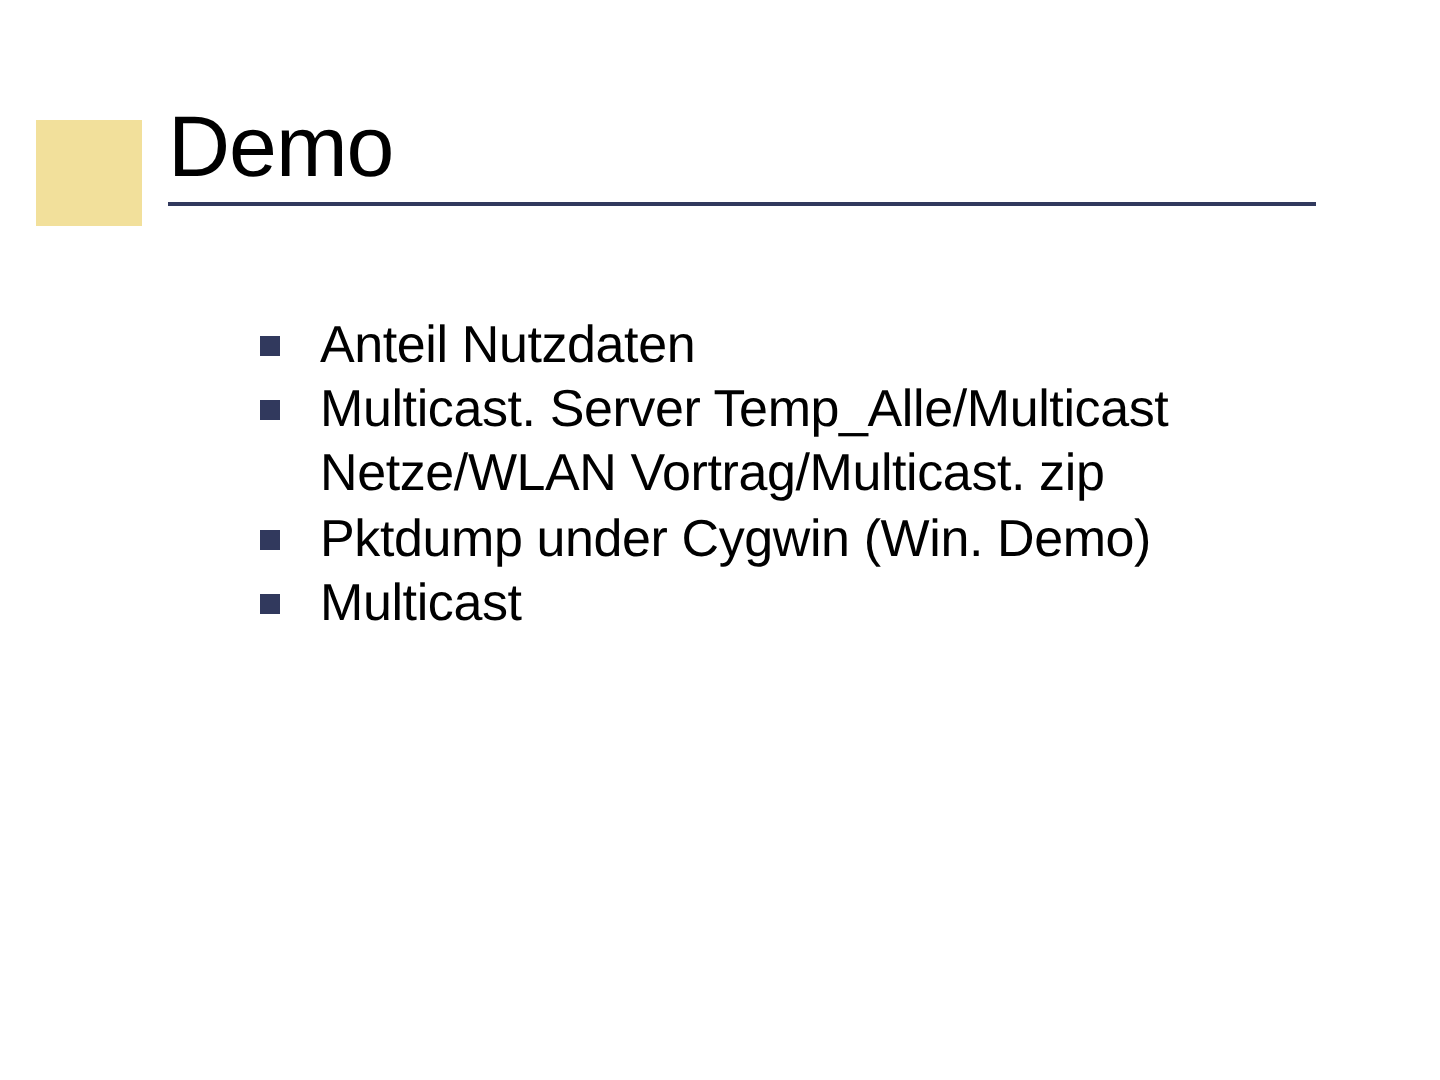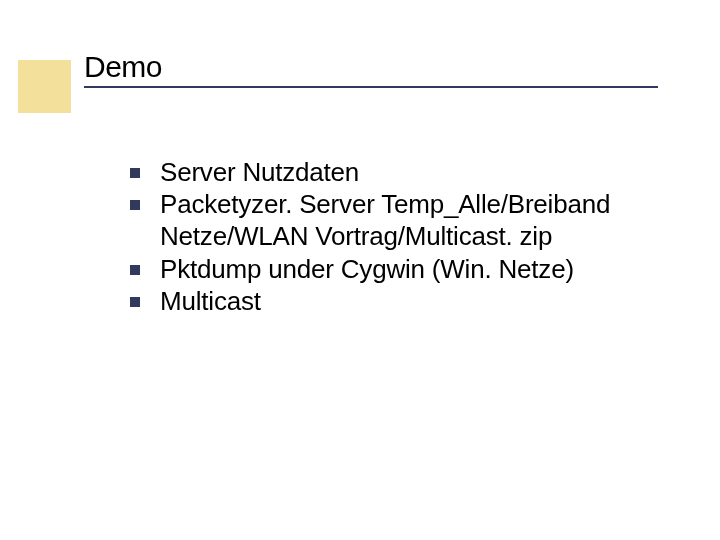--- a/index.html
+++ b/index.html
@@ -25,21 +25,21 @@
   height: 53px;
   background: #f2e09b;
 }
 .title-block {
   position: absolute;
   top: 50px;
   left: 84px;
   right: 60px;
 }
 .title-text {
-  font-size: 30px;
+  font-size: 43px;
   font-family: Verdana, Geneva, sans-serif;
   color: #000;
   letter-spacing: -0.5px;
 }
 .title-rule {
   margin-top: 2px;
   width: 574px;
   height: 2px;
   background: #31395d;
 }
@@ -76,28 +76,28 @@
 <div class="slide">
   <div class="title-deco"></div>
   <div class="title-block">
     <div class="title-text">Demo</div>
     <div class="title-rule"></div>
   </div>
 
   <div class="body">
     <div class="item">
       <span class="bullet"></span>
-      <span class="item-text">Server Nutzdaten</span>
+      <span class="item-text">Anteil Nutzdaten</span>
     </div>
     <div class="item">
       <span class="bullet"></span>
-      <span class="item-text">Packetyzer. Server Temp_Alle/Breiband Netze/WLAN Vortrag/Multicast. zip</span>
+      <span class="item-text">Multicast. Server Temp_Alle/Multicast Netze/WLAN Vortrag/Multicast. zip</span>
     </div>
     <div class="item">
       <span class="bullet"></span>
-      <span class="item-text">Pktdump under Cygwin (Win. Netze)</span>
+      <span class="item-text">Pktdump under Cygwin (Win. Demo)</span>
     </div>
     <div class="item">
       <span class="bullet"></span>
       <span class="item-text">Multicast</span>
     </div>
   </div>
 </div>
 
 </body></html>

